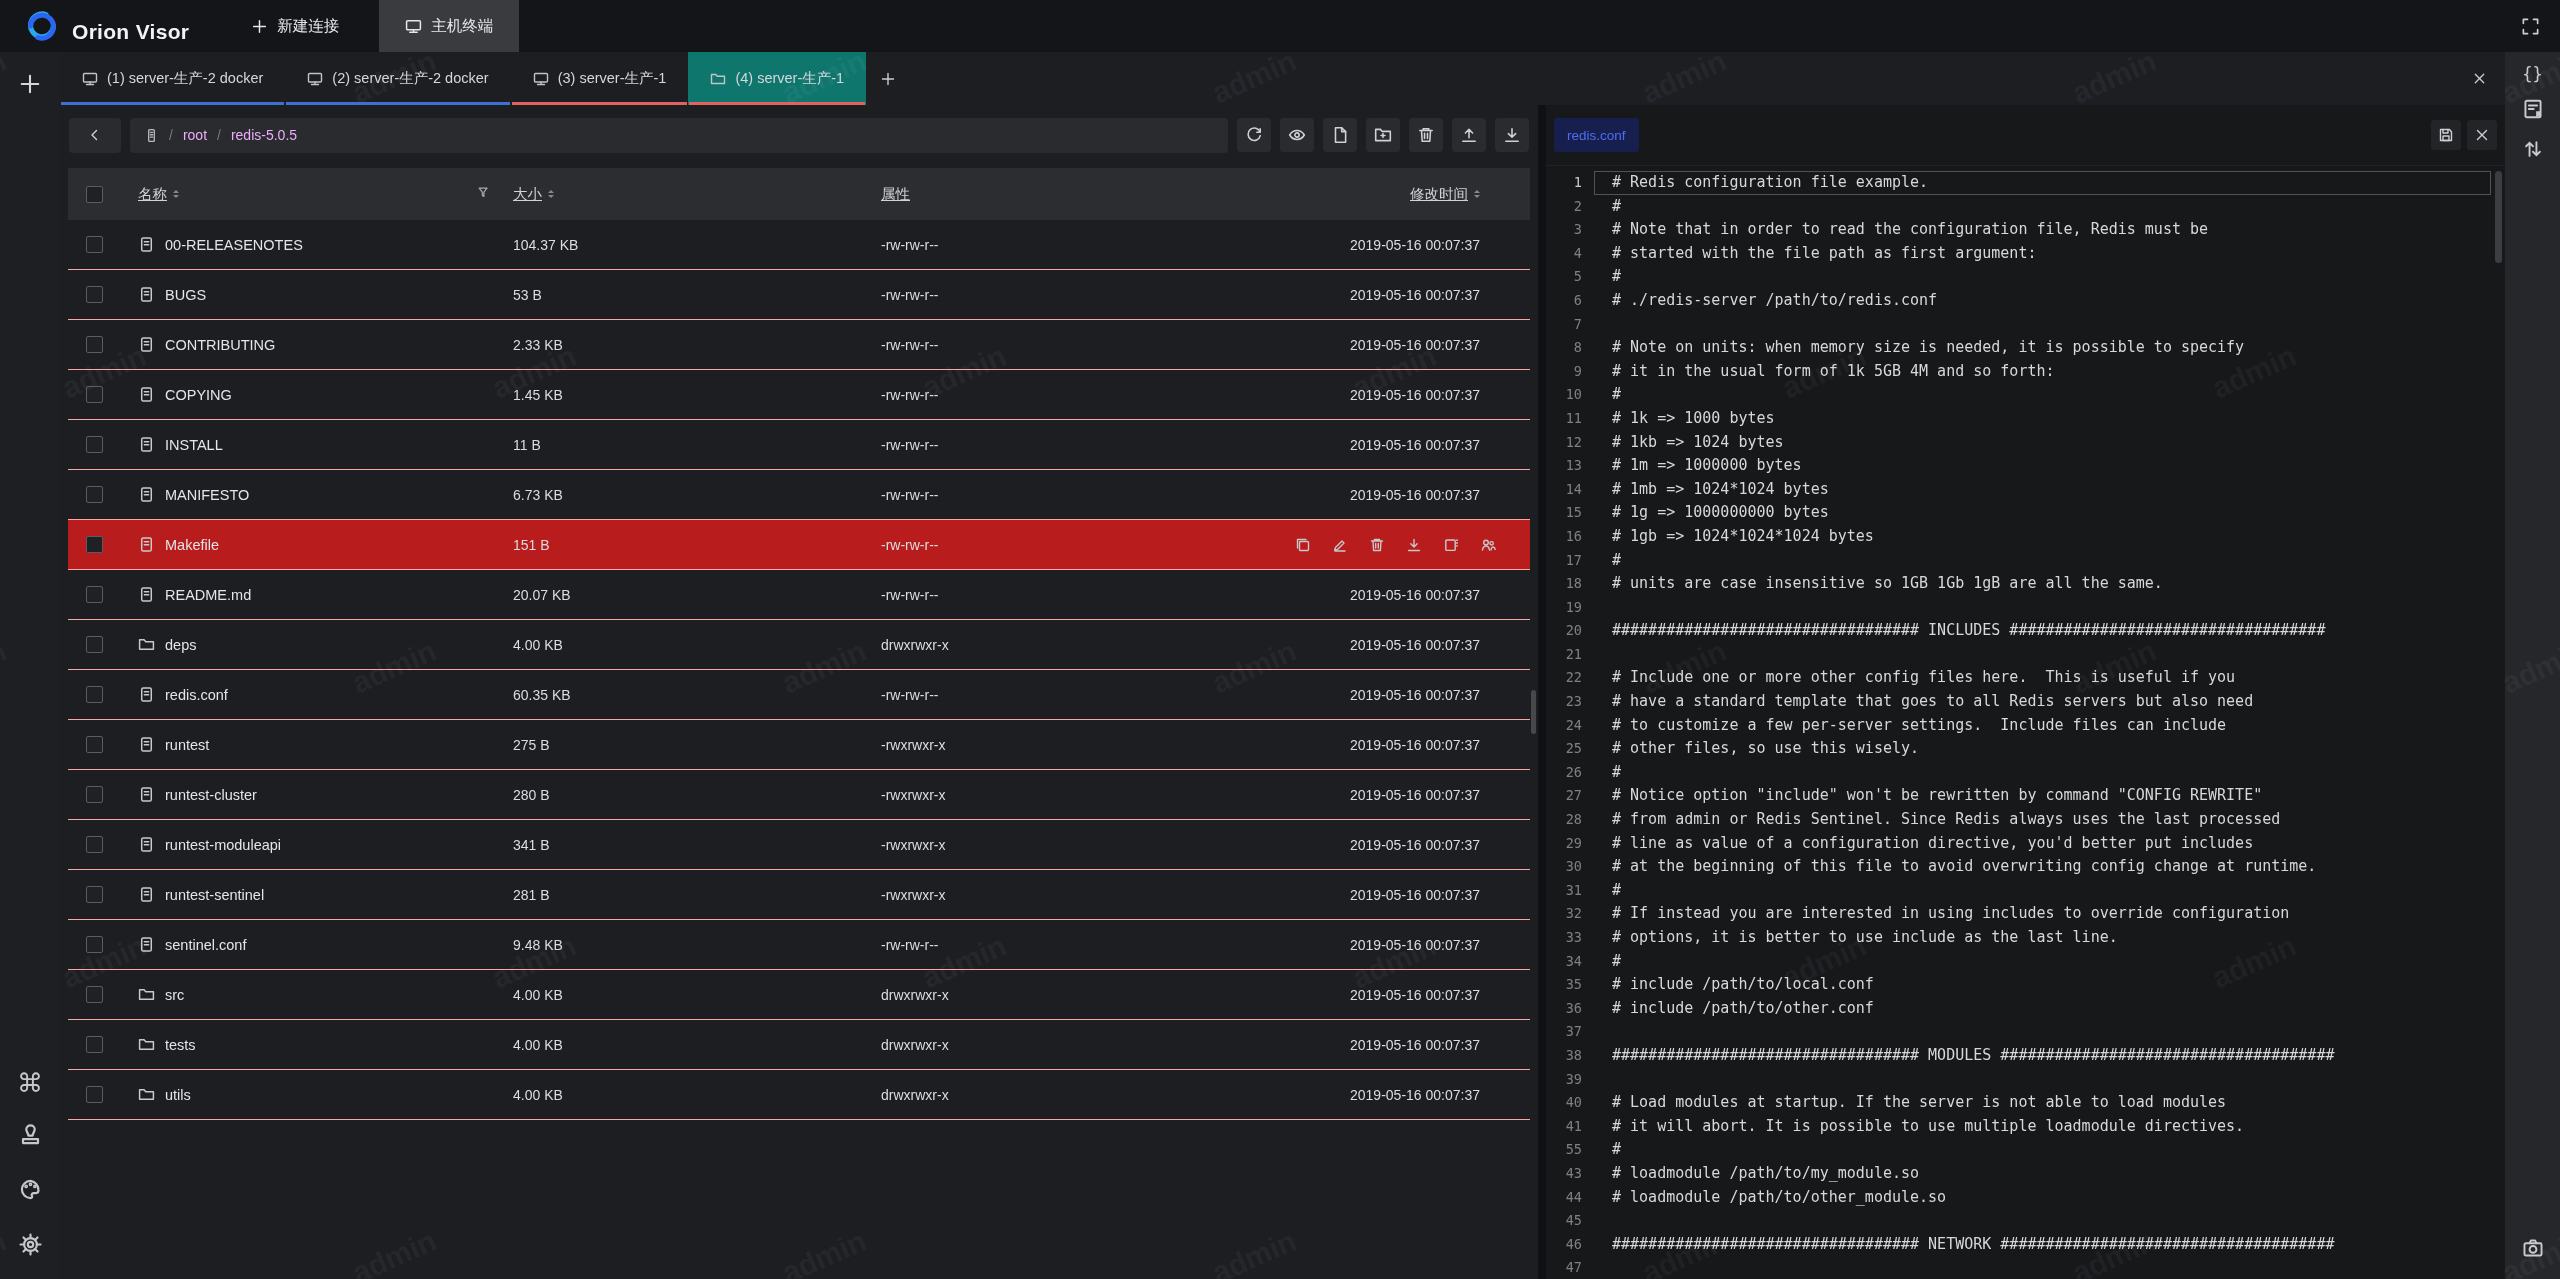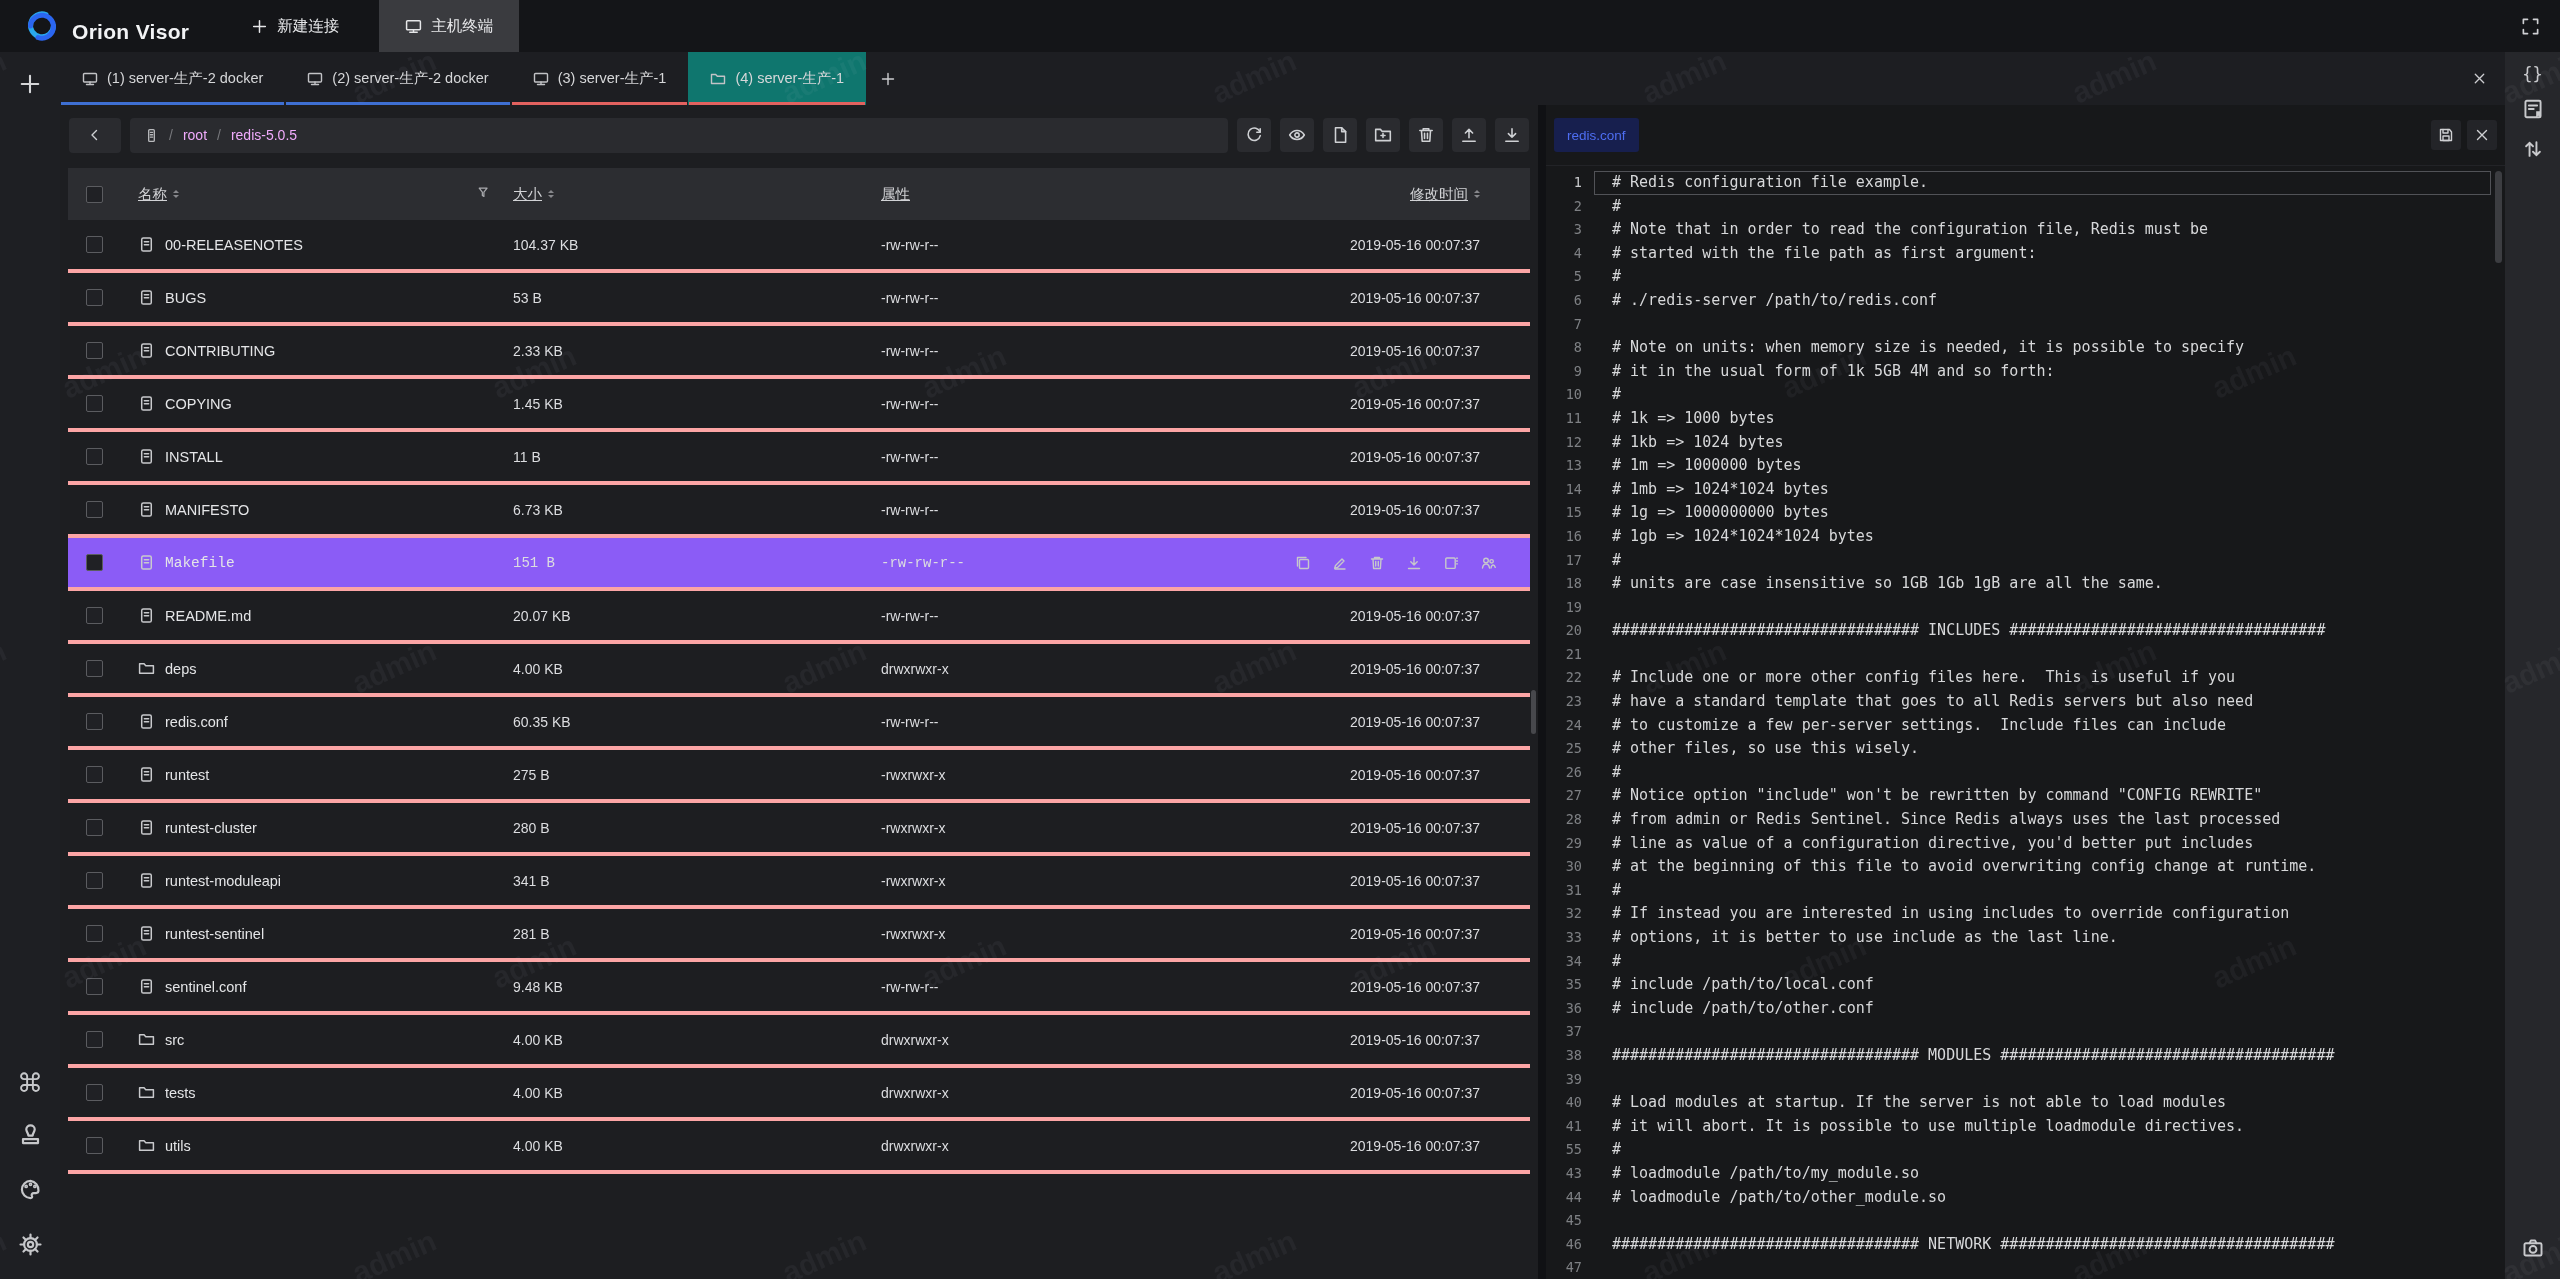--- a/index.html
+++ b/index.html
@@ -67,22 +67,22 @@
   .hc.size{padding-left:8px;}
   .hc.attrs{padding-left:6px;}
   .hc.time{justify-content:flex-end;padding-right:50px;}
   .carets{display:flex;flex-direction:column;gap:2px;}
   .car{width:0;height:0;border:3.5px solid transparent;}
   .car.up{border-bottom-color:#87888c;border-top-width:0;}
   .car.down{border-top-color:#87888c;border-bottom-width:0;}
   .funnel{margin-left:auto;margin-right:14px;color:#a9aaae;}
   .funnel svg{width:14px;height:14px;}
   .checkbox{width:15px;height:15px;border:1px solid #5b5c60;border-radius:2px;background:#202125;margin-left:18px;display:block;}
-  .trow{height:49px;border-bottom:4px solid #fca5a5;font-size:14.5px;color:#e4e5e7;}
-  .trow.hover{background:#8b5cf6;font-family:Liberation Mono, monospace;}
+  .trow{height:49px;border-bottom:1px solid #fca5a5;font-size:14.5px;color:#e4e5e7;}
+  .trow.hover{background:#b91c1c;}
   .cell.c-name{display:flex;align-items:center;gap:10px;padding-left:18px;}
   .cell.c-name svg{width:17px;height:17px;color:#c9cacd;flex-shrink:0;}
   .fname{cursor:pointer;}
   .cell.c-size{padding-left:8px;font-size:14px;color:#dcdde0;}
   .cell.c-attrs{padding-left:6px;font-size:14px;color:#dcdde0;}
   .cell.c-time{display:flex;align-items:center;justify-content:flex-end;padding-right:50px;font-size:14px;color:#dcdde0;}
   .row-actions{display:none;align-items:center;gap:21px;color:#c7c8cb;}
   .row-actions svg{width:16px;height:16px;cursor:pointer;}
   .fp-scrollbar{position:absolute;right:2px;top:585px;width:5px;height:44px;border-radius:3px;background:#47484c;}
   

